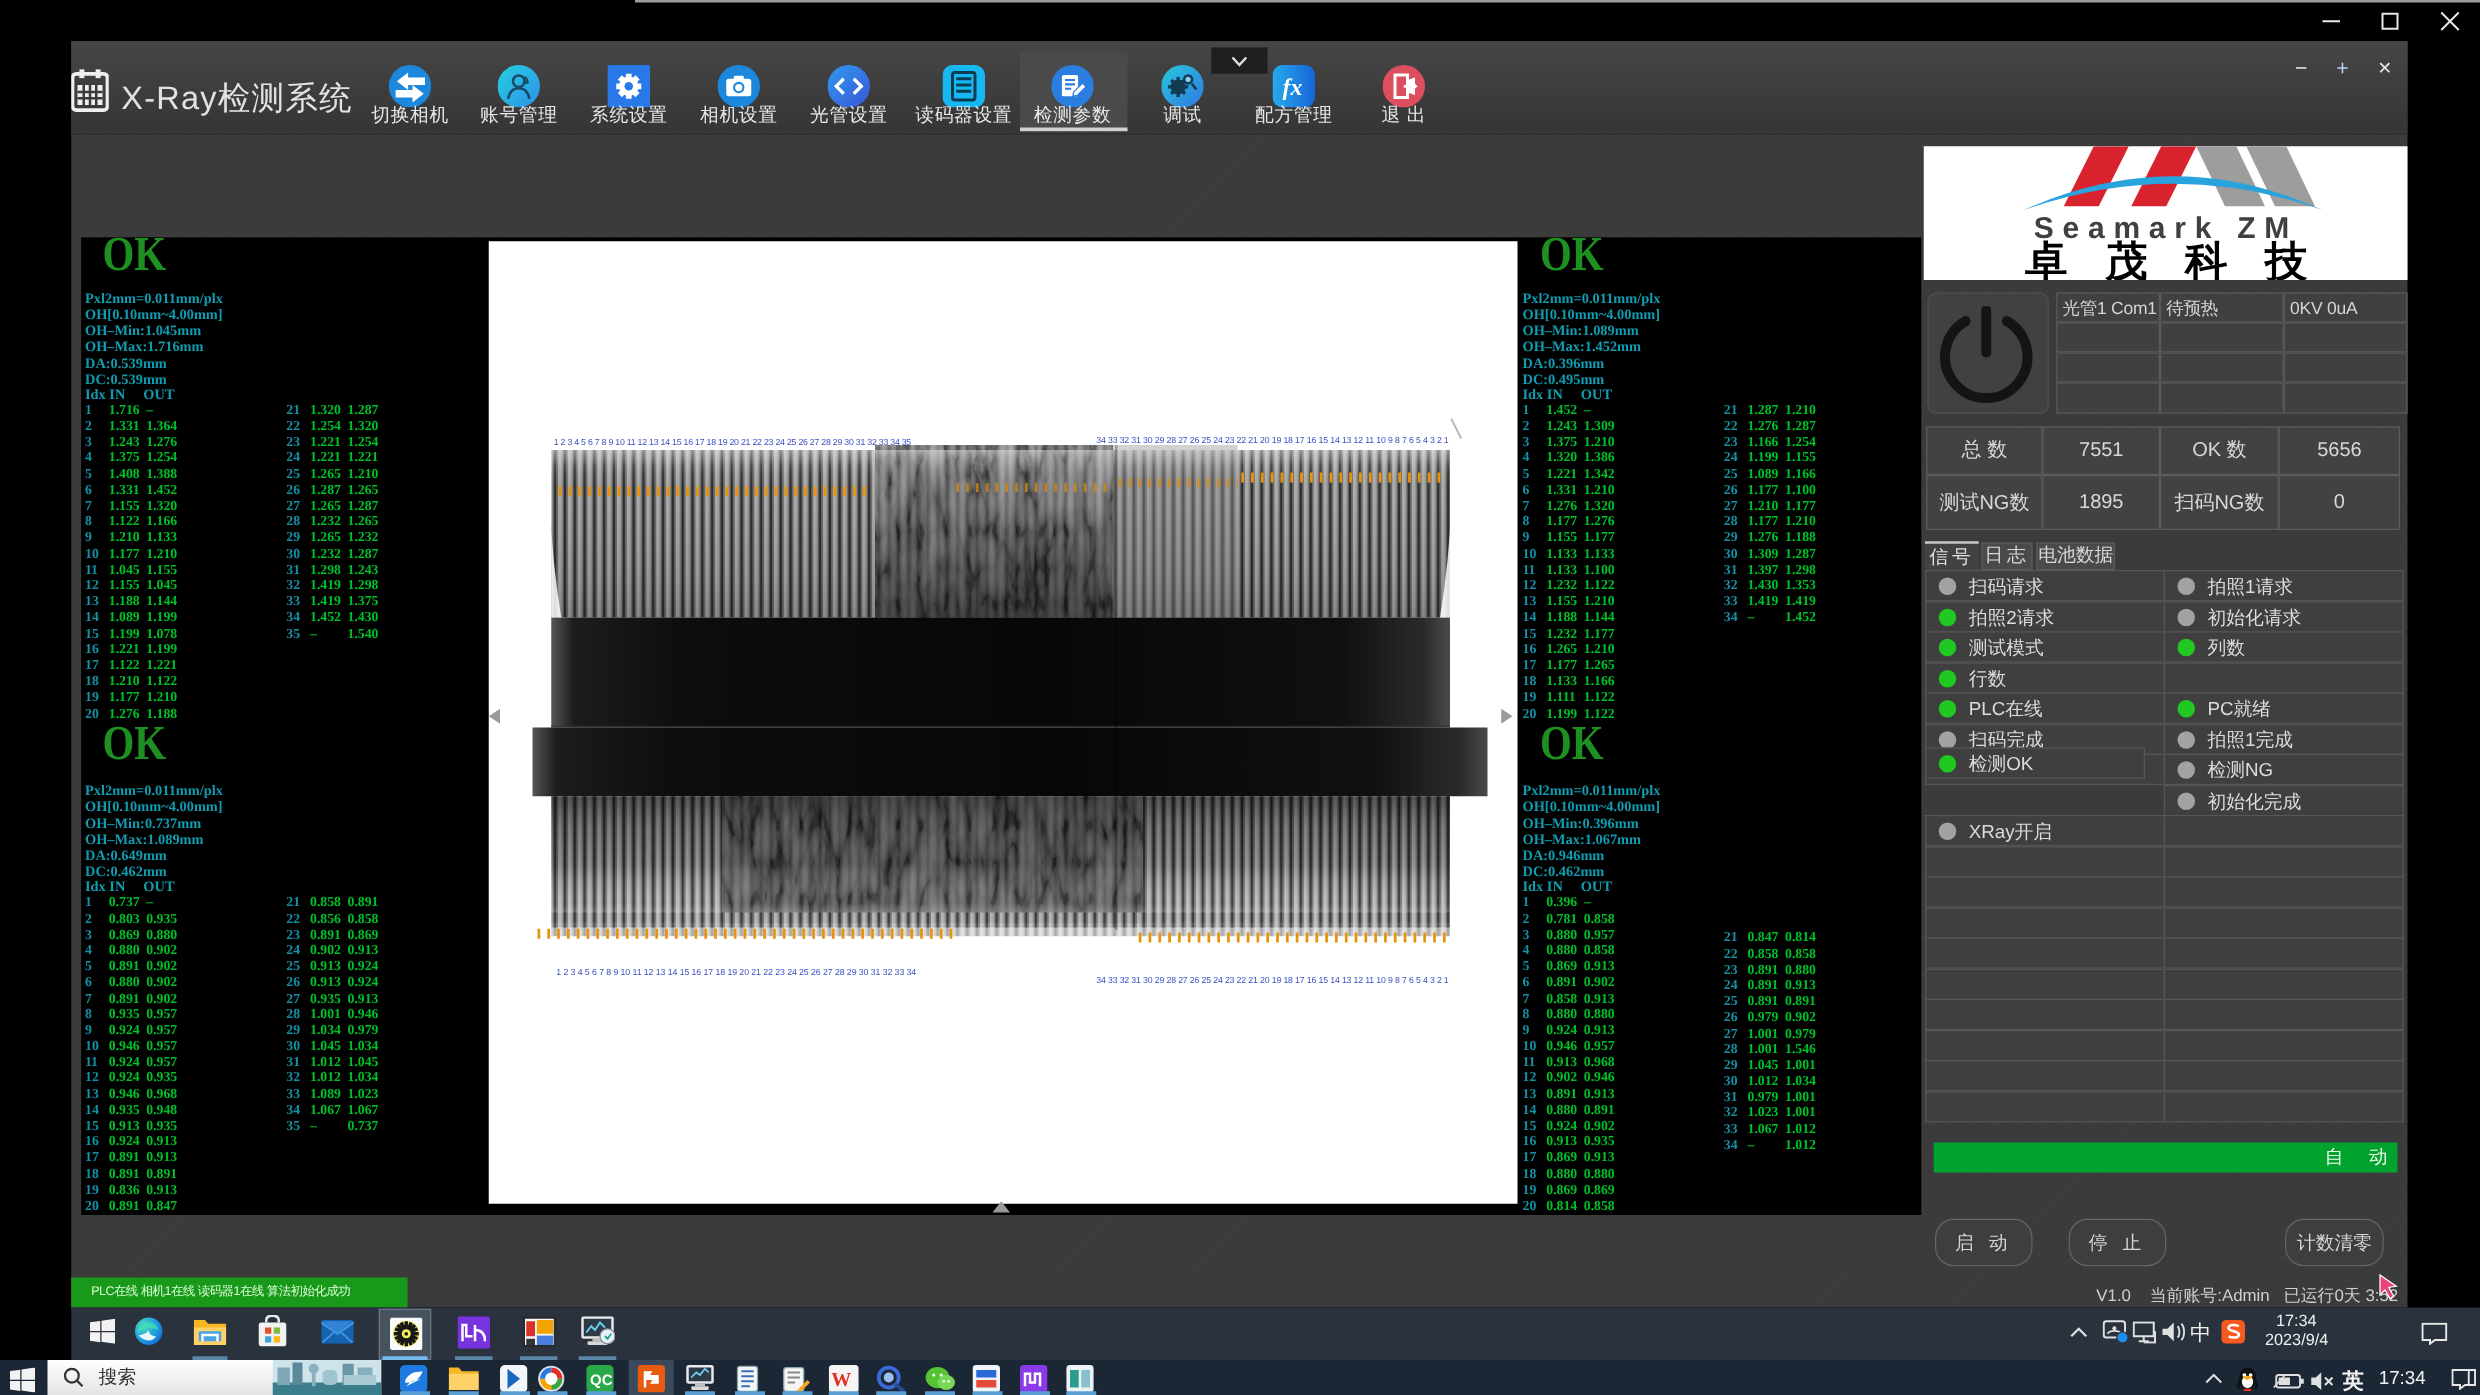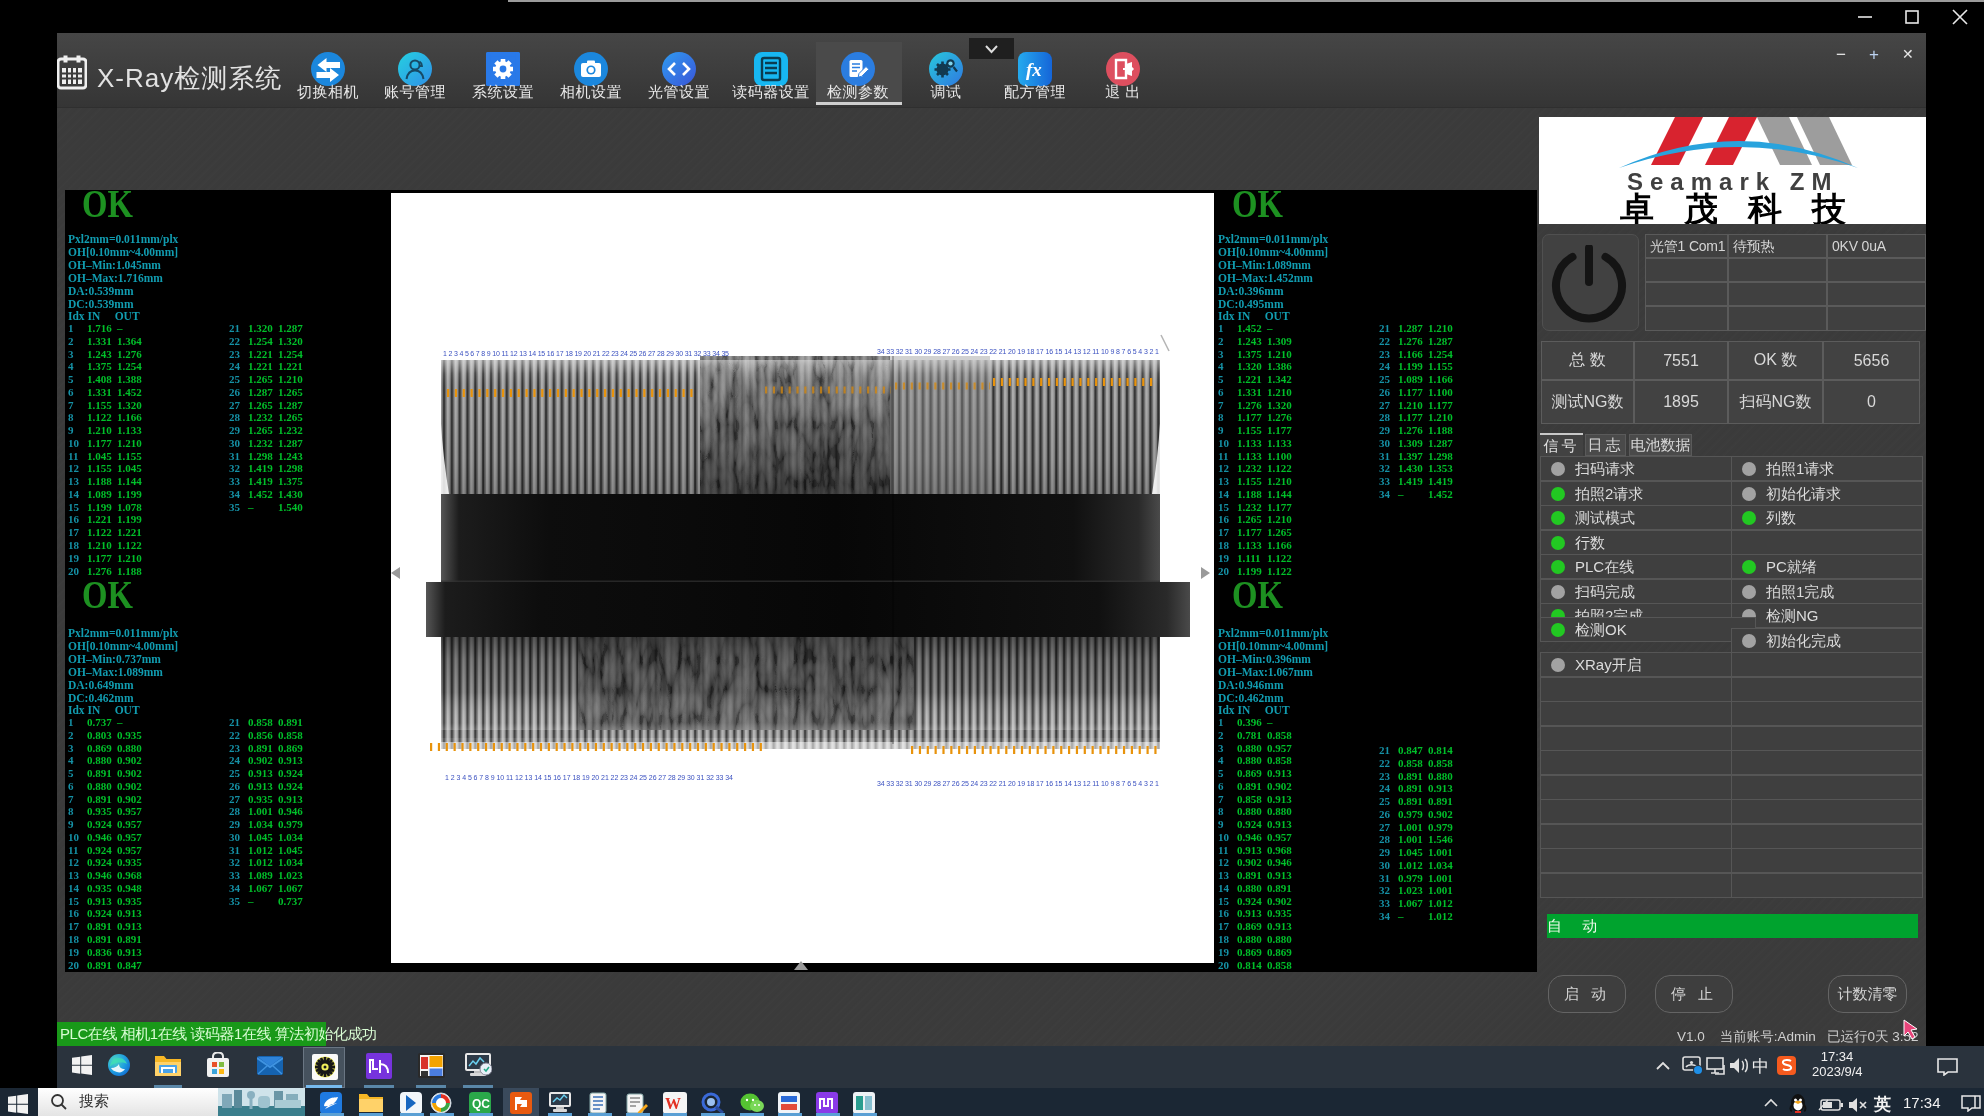--- a/index.html
+++ b/index.html
@@ -543,21 +543,21 @@
     <span class="sigtx">拍照1完成</span>
   </div>
 <div class="sigrow" style="left:1540px;top:603.0px;width:192px;height:25.0px">
     <span class="dot" style="background:#22c822"></span>
     <span class="sigtx">拍照2完成</span>
   </div>
 <div class="sigrow" style="left:1731px;top:603.0px;width:192px;height:25.0px">
     <span class="dot" style="background:#a2a2a2"></span>
     <span class="sigtx">检测NG</span>
   </div>
-<div class="sigrow" style="left:1540px;top:617px;width:216px;height:25.0px">
+<div class="sigrow" style="left:1540px;top:598px;width:176px;height:25.0px">
     <span class="dot" style="background:#22c822"></span>
     <span class="sigtx">检测OK</span>
   </div>
 <div class="sigrow" style="left:1731px;top:627.5px;width:192px;height:25.0px">
     <span class="dot" style="background:#a2a2a2"></span>
     <span class="sigtx">初始化完成</span>
   </div>
 <div class="sigrow" style="left:1540px;top:652.0px;width:192px;height:25.0px">
     <span class="dot" style="background:#a2a2a2"></span>
     <span class="sigtx">XRay开启</span>
@@ -574,30 +574,30 @@
 <div class="sigrow" style="left:1540px;top:774.5px;width:192px;height:25.0px"></div>
 <div class="sigrow" style="left:1731px;top:774.5px;width:192px;height:25.0px"></div>
 <div class="sigrow" style="left:1540px;top:799.0px;width:192px;height:25.0px"></div>
 <div class="sigrow" style="left:1731px;top:799.0px;width:192px;height:25.0px"></div>
 <div class="sigrow" style="left:1540px;top:823.5px;width:192px;height:25.0px"></div>
 <div class="sigrow" style="left:1731px;top:823.5px;width:192px;height:25.0px"></div>
 <div class="sigrow" style="left:1540px;top:848.0px;width:192px;height:25.0px"></div>
 <div class="sigrow" style="left:1731px;top:848.0px;width:192px;height:25.0px"></div>
 <div class="sigrow" style="left:1540px;top:872.5px;width:192px;height:25.0px"></div>
 <div class="sigrow" style="left:1731px;top:872.5px;width:192px;height:25.0px"></div>
-<div class="abs" style="left:1547px;top:914px;width:371px;height:24px;background:#00a32e;color:#eef9ea;font-size:15px;text-align:left;line-height:24px;letter-spacing:8px">自 动</div>
+<div class="abs" style="left:1547px;top:914px;width:371px;height:24px;background:#00a32e;color:#eef9ea;font-size:15px;text-align:right;line-height:24px;letter-spacing:8px">自 动</div>
 <div class="btn" style="left:1548px;top:975px;width:78px">启 动</div>
 <div class="btn" style="left:1655px;top:975px;width:78px">停 止</div>
 <div class="btn" style="left:1828px;top:975px;width:79px;letter-spacing:0">计数清零</div>
 <div class="abs" style="left:1677px;top:1028px;font-size:13.5px;color:#cfcfcf">V1.0&nbsp;&nbsp;&nbsp;&nbsp;当前账号:Admin&nbsp;&nbsp;&nbsp;已运行0天 3:52</div>
 <svg class="abs" style="left:1901px;top:1018px" width="20" height="22">
     <path d="M3 2l13 9-6 1 4 7-3 2-4-7-4 4z" fill="#e8447a" stroke="#fff" stroke-width="1"></path>
   </svg>
 
-<div class="abs" style="left:57px;top:1022px;width:269px;height:24px;background:#199919;color:#d9fdd4;font-size:15px;letter-spacing:-0.45px;line-height:24px;padding-left:3px;white-space:nowrap">PLC在线 相机1在线  读码器1在线  算法初始化成功</div>
+<div class="abs" style="left:57px;top:1022px;width:269px;height:24px;background:#199919;color:#d9fdd4;font-size:10px;letter-spacing:-0.45px;line-height:24px;padding-left:16px;white-space:nowrap">PLC在线 相机1在线  读码器1在线  算法初始化成功</div>
 <div class="abs" style="left:57px;top:1046px;width:1927px;height:42px;background:#2a333d"></div>
 <svg class="abs" style="left:72px;top:1055px" width="20" height="20" viewBox="0 0 20 20">
     <path d="M0 2.8L8.2 1.7v8H0zM9.2 1.5L20 0v9.7H9.2zM0 10.7h8.2v8L0 17.6zM9.2 10.7H20V20L9.2 18.4z" fill="#f2f2f2"></path>
   </svg>
 <svg class="abs" style="left:107px;top:1053px" width="24" height="24">
     <defs>
       <radialGradient id="eg" cx="0.3" cy="0.3" r="1">
         <stop offset="0" stop-color="#4fd8c0"></stop>
         <stop offset="0.5" stop-color="#1e9de0"></stop>
         <stop offset="1" stop-color="#0b50c8"></stop>

